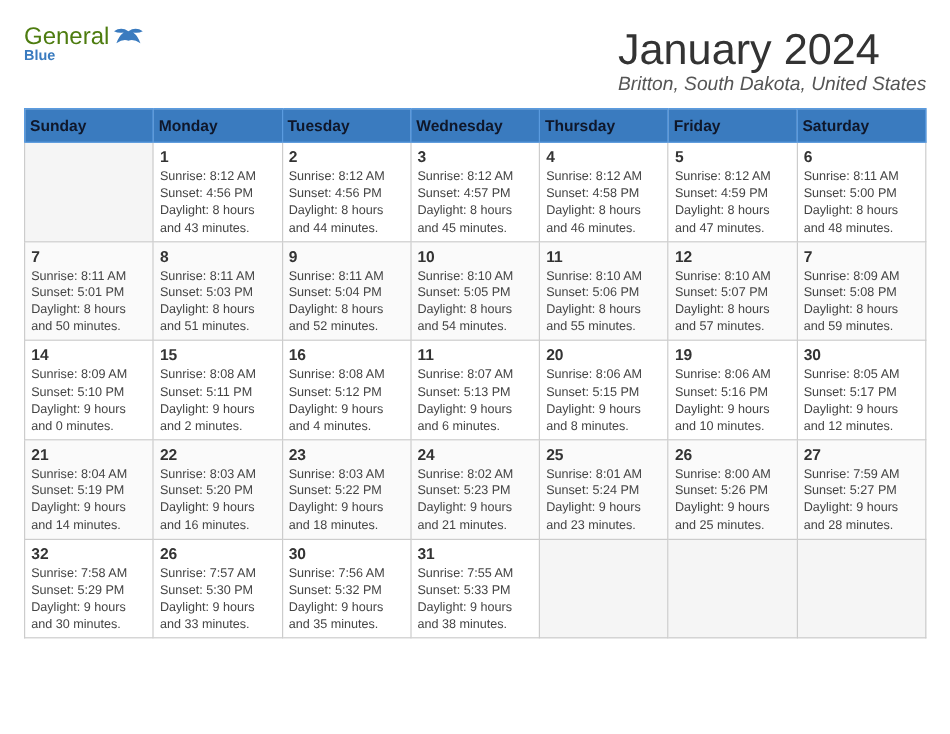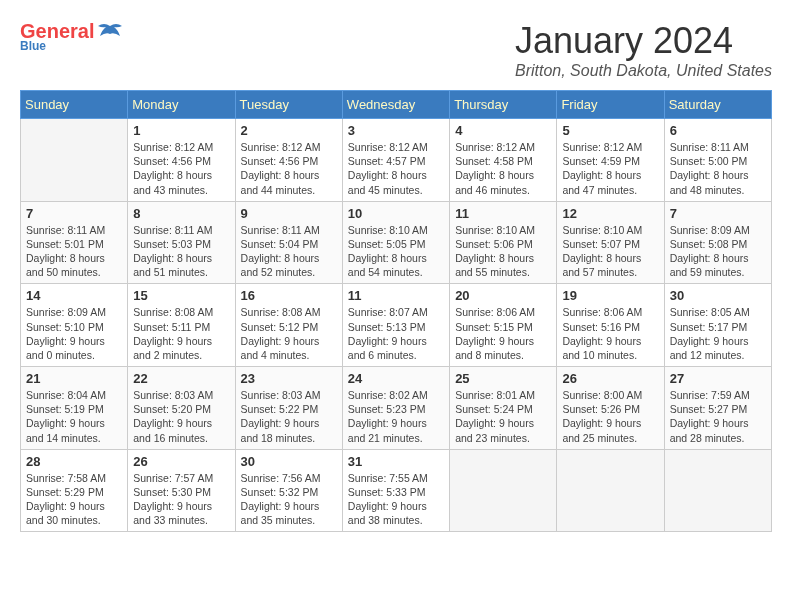--- a/index.html
+++ b/index.html
@@ -34,23 +34,23 @@
       color: #555;
       font-style: italic;
     }
     table {
       width: 100%;
       border-collapse: collapse;
       table-layout: fixed;
     }
     th {
       background-color: #3a7bbf;
-      color: #fef9c3;
+      color: #0f172a;
       font-size: 13px;
-      font-weight: normal;
+      font-weight: bold;
       padding: 6px 4px;
       text-align: left;
       border: 1px solid #5a9bdf;
       margin-left: 12px;
     }
     td {
       border: 1px solid #ccc;
       vertical-align: top;
       padding: 4px 5px;
       height: 80px;
@@ -75,21 +75,21 @@
     tr:nth-child(even) td:not(.empty) {
       background: #fafafa;
     }
   </style>
 </head>
 <body>
 
 <div class="header-area">
   <div class="logo">
     <div style="display:flex;align-items:center;gap:2px;">
-      <span style="font-size:20px;font-weight:bold;color:#ef4444;">General</span>
+      <span style="font-size:20px;font-weight:normal;color:#4d7c0f;">General</span>
       <svg width="28" height="20" viewBox="0 0 28 20">
         <path d="M14 4 Q20 0 26 4 Q22 6 18 5 Q22 8 24 14 Q18 10 14 12 Q10 10 4 14 Q6 8 10 5 Q6 6 2 4 Q8 0 14 4Z" fill="#3a7bbf"></path>
       </svg>
     </div>
     <span style="font-size:12px;font-weight:bold;color:#3a7bbf;margin-top:-4px;">Blue</span>
   </div>
   <div class="title-block">
     <div class="month-title">January 2024</div>
     <div class="location-title">Britton, South Dakota, United States</div>
   </div>
@@ -220,21 +220,21 @@
           <span class="day-num">26</span>
           <div class="day-info">Sunrise: 8:00 AM<br>Sunset: 5:26 PM<br>Daylight: 9 hours and 25 minutes.</div>
         </td>
         <td>
           <span class="day-num">27</span>
           <div class="day-info">Sunrise: 7:59 AM<br>Sunset: 5:27 PM<br>Daylight: 9 hours and 28 minutes.</div>
         </td>
       </tr>
       <tr>
         <td>
-          <span class="day-num">28</span>
+          <span class="day-num">32</span>
           <div class="day-info">Sunrise: 7:58 AM<br>Sunset: 5:29 PM<br>Daylight: 9 hours and 30 minutes.</div>
         </td>
         <td>
           <span class="day-num">26</span>
           <div class="day-info">Sunrise: 7:57 AM<br>Sunset: 5:30 PM<br>Daylight: 9 hours and 33 minutes.</div>
         </td>
         <td>
           <span class="day-num">30</span>
           <div class="day-info">Sunrise: 7:56 AM<br>Sunset: 5:32 PM<br>Daylight: 9 hours and 35 minutes.</div>
         </td>

